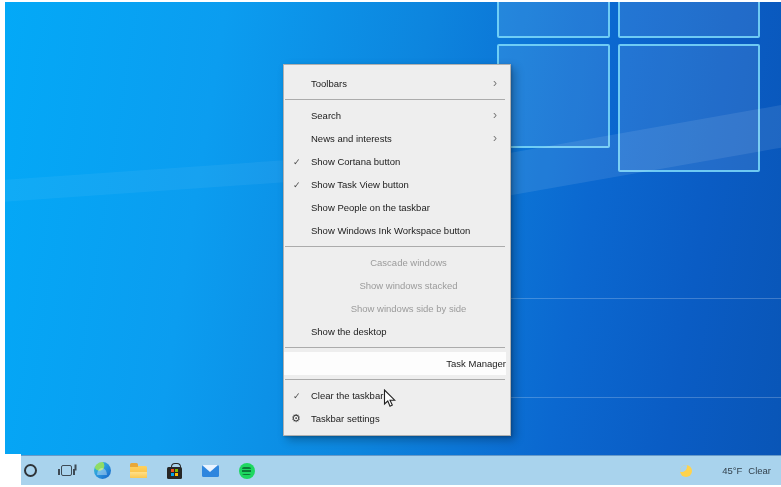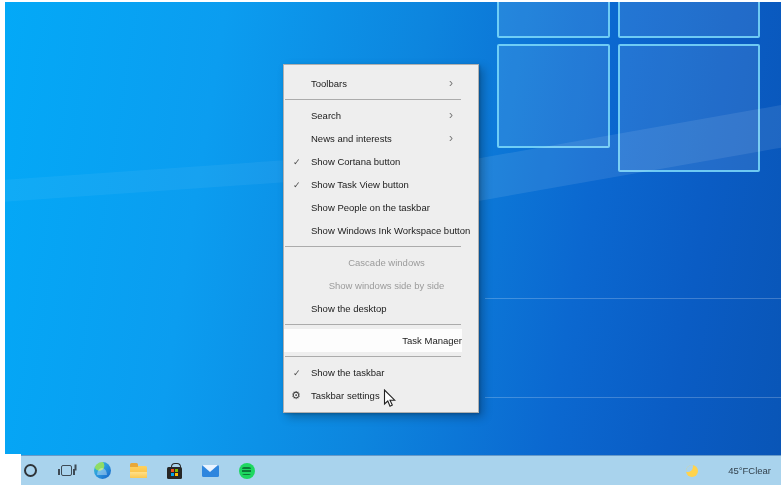--- a/index.html
+++ b/index.html
@@ -25,22 +25,22 @@
   .faint-line { position:absolute; height:1px; background:rgba(255,255,255,0.22); }
   .line-1 { left:480px; right:0; top:296px; }
   .line-2 { left:480px; right:0; top:395px; }
 
   .ray { position:absolute; background:rgba(255,255,255,0.09); }
   .ray-1 { left:430px; top:130px; width:390px; height:42px; transform:rotate(-10deg); }
   .ray-2 { left:-30px; top:168px; width:340px; height:22px; transform:rotate(-4deg);
     background:rgba(255,255,255,0.05); }
 
   
-  .context-menu { position:absolute; left:278px; top:62px; width:196px;
-    background:#eeeeee; border:1px solid #b0b0b0; padding:7px 16px 5px 0;
+  .context-menu { position:absolute; left:278px; top:62px; width:228px;
+    background:#eeeeee; border:1px solid #b0b0b0; padding:7px 4px 5px 0;
     box-shadow:4px 4px 9px rgba(0,0,0,0.28), 1px 1px 2px rgba(0,0,0,0.18);
     z-index:5; }
   .menu-item { position:relative; height:23px; display:flex; align-items:center;
     font-size:9.5px; color:#1b1b1b; cursor:default; }
   .menu-item .mi-label { margin-left:27px; white-space:nowrap; }
   .menu-item .mi-check { position:absolute; left:9px; top:50%; transform:translateY(-52%);
     font-size:9px; color:#4a4a4a; }
   .menu-item .mi-gear { position:absolute; left:7px; top:50%; transform:translateY(-52%);
     font-size:11px; color:#333333; line-height:1; }
   .menu-item .mi-arrow { position:absolute; right:9px; top:50%; transform:translateY(-55%);
@@ -91,21 +91,21 @@
   .icon-spotify::before { content:""; position:absolute; left:3.5px; top:4px; width:9px; height:8px;
     background:repeating-linear-gradient(180deg,#0c7a38 0 1.6px,rgba(0,0,0,0) 1.6px 3.4px);
     border-radius:2px; }
 
   .tray { margin-left:auto; display:flex; align-items:center; gap:6px; padding-right:10px;
     font-size:9.5px; color:#33424e; }
   .moon { position:relative; width:12px; height:12px; border-radius:50%; background:#ffd34d;
     overflow:hidden; }
   .moon::after { content:""; position:absolute; left:-4px; top:-4px; width:11px; height:11px;
     border-radius:50%; background:#a9d3ed; }
-  .tray-text { display:flex; white-space:nowrap;margin-left:24px; }
+  .tray-text { display:flex; gap:6px; white-space:nowrap;margin-left:24px; }
 
   
   .corner-notch { position:absolute; left:0; bottom:0; width:16px; height:31px;
     background:#ffffff; z-index:8; }
 </style>
 </head>
 <body>
 
 <div class="stage">
   <div class="screen">
@@ -162,39 +162,44 @@
 
         </div>
         <div class="menu-separator"></div>
         <div class="menu-item disabled">
 
           <span class="mi-label">Cascade windows</span>
 
         </div>
         <div class="menu-item disabled">
 
+          <span class="mi-label">Show windows stacked</span>
+
+        </div>
+        <div class="menu-item disabled">
+
           <span class="mi-label">Show windows side by side</span>
 
         </div>
         <div class="menu-item">
 
           <span class="mi-label">Show the desktop</span>
 
         </div>
         <div class="menu-separator"></div>
         <div class="menu-item hover">
 
           <span class="mi-label">Task Manager</span>
 
         </div>
         <div class="menu-separator"></div>
         <div class="menu-item">
           <span class="mi-check">✓</span>
 
-          <span class="mi-label">Show the taskbar</span>
+          <span class="mi-label">Clear the taskbar</span>
 
         </div>
         <div class="menu-item">
 
           <span class="mi-gear">⚙</span>
           <span class="mi-label">Taskbar settings</span>
 
         </div>
       </div>
 

